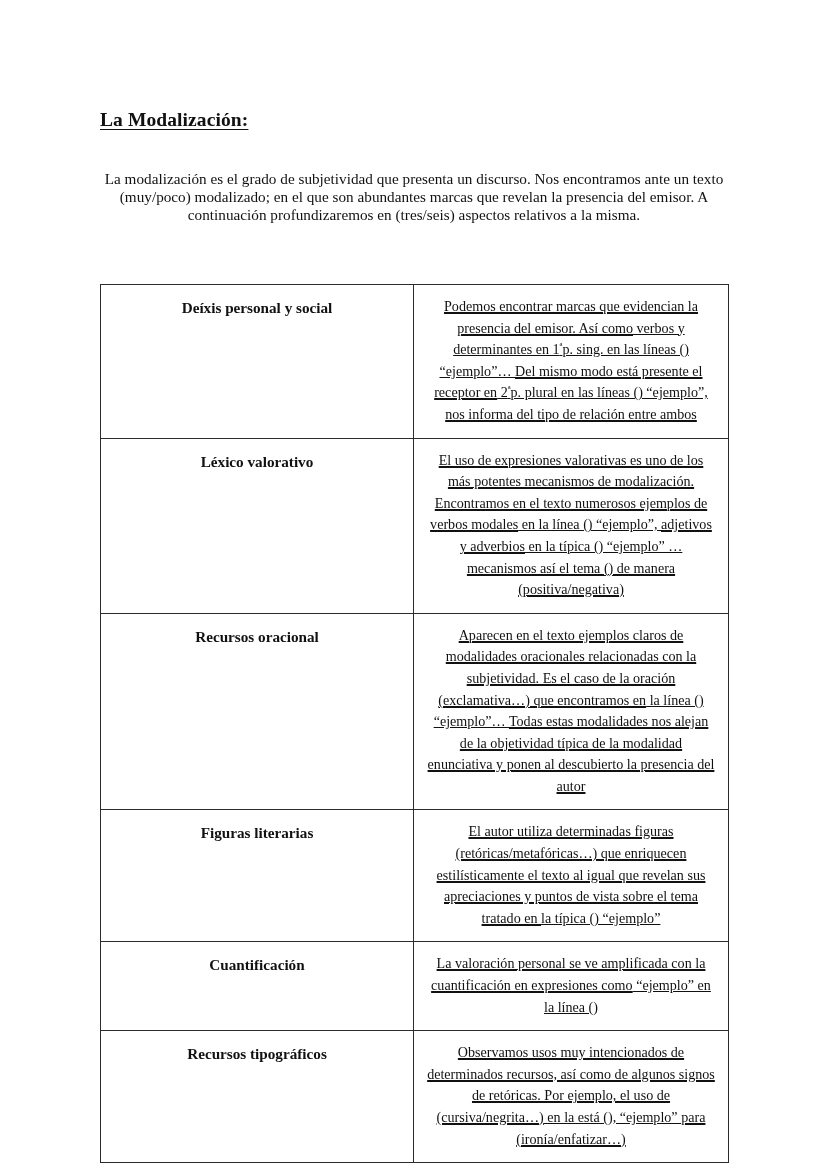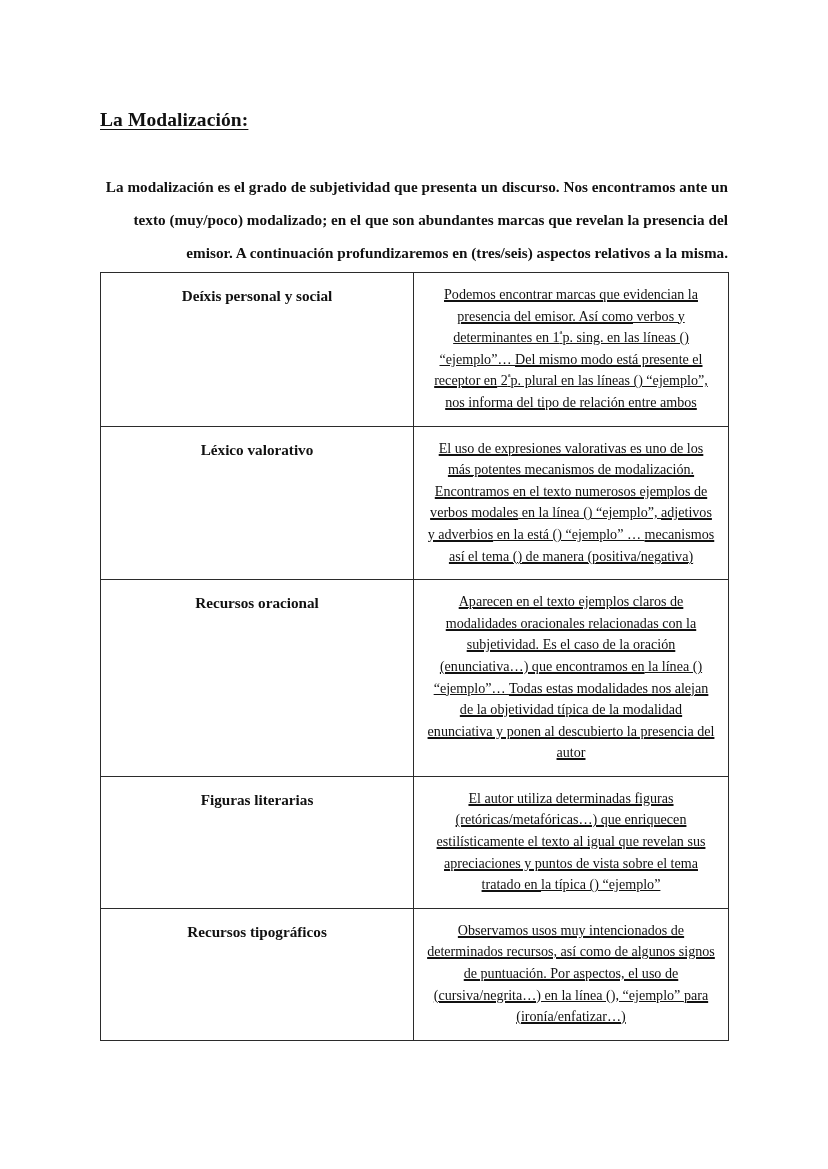--- a/index.html
+++ b/index.html
@@ -34,31 +34,30 @@
     white-space: nowrap;
   }
 
   
   .intro {
     position: absolute;
     left: 100px;
     top: 155px;
     width: 628px;
     font-size: 15.2px;
-    line-height: 33px;
-    text-align: right;
+    line-height: 18px;
+    text-align: center;
     letter-spacing: 0.02px;
-    font-weight: bold;
   }
 
   
   .modal-table {
     position: absolute;
     left: 100px;
-    top: 272px;
+    top: 284px;
     width: 626px;
     border-collapse: collapse;
     table-layout: fixed;
   }
 
   .modal-table td {
     border: 1.4px solid #2b2b2b;
     vertical-align: top;
     padding: 0;
   }
@@ -126,48 +125,56 @@
         <td class="col-desc">
           <div class="desc-cell-inner"><u>Podemos encontrar marcas que evidencian la presencia del emisor. Así como</u><span> verbos y determinantes en 1<span class="ordinal">ª</span>p. sing. en las líneas () “ejemplo”… </span><u>Del mismo modo está presente el receptor en</u><span> 2<span class="ordinal">ª</span>p. plural en las líneas () “ejemplo”, </span><u>nos informa del tipo de relación entre ambos</u></div>
         </td>
       </tr>
 
       <tr class="row-h-2">
         <td class="col-label">
           <div class="label-cell-inner">Léxico valorativo</div>
         </td>
         <td class="col-desc">
-          <div class="desc-cell-inner"><u>El uso de expresiones valorativas es uno de los más potentes mecanismos de modalización. Encontramos en el texto numerosos ejemplos de verbos modales</u><span> en la línea () “ejemplo”, </span><u>adjetivos y adverbios</u><span> en la está () “ejemplo” … </span><u>mecanismos así el tema () de manera (positiva/negativa)</u></div>
+          <div class="desc-cell-inner"><u>El uso de expresiones valorativas es uno de los más potentes mecanismos de modalización. Encontramos en el texto numerosos ejemplos de verbos modales</u><span> en la línea () “ejemplo”, </span><u>adjetivos y adverbios</u><span> en la típica () “ejemplo” … </span><u>mecanismos así el tema () de manera (positiva/negativa)</u></div>
         </td>
       </tr>
 
       <tr class="row-h-3">
         <td class="col-label">
           <div class="label-cell-inner">Recursos oracional</div>
         </td>
         <td class="col-desc">
-          <div class="desc-cell-inner"><u>Aparecen en el texto ejemplos claros de modalidades oracionales relacionadas con la subjetividad. Es el caso de la oración (enunciativa…) que encontramos en</u><span> la línea () “ejemplo”… </span><u>Todas estas modalidades nos alejan de la objetividad típica de la modalidad enunciativa  y ponen al descubierto la presencia del autor</u></div>
+          <div class="desc-cell-inner"><u>Aparecen en el texto ejemplos claros de modalidades oracionales relacionadas con la subjetividad. Es el caso de la oración (exclamativa…) que encontramos en</u><span> la línea () “ejemplo”… </span><u>Todas estas modalidades nos alejan de la objetividad típica de la modalidad enunciativa  y ponen al descubierto la presencia del autor</u></div>
         </td>
       </tr>
 
       <tr class="row-h-4">
         <td class="col-label">
           <div class="label-cell-inner">Figuras literarias</div>
         </td>
         <td class="col-desc">
           <div class="desc-cell-inner"><u>El autor utiliza determinadas figuras (retóricas/metafóricas…) que enriquecen estilísticamente el texto al igual que revelan sus apreciaciones y puntos de vista sobre el tema tratado en </u><span>la típica () “ejemplo”</span></div>
         </td>
       </tr>
 
+      <tr class="row-h-5">
+        <td class="col-label">
+          <div class="label-cell-inner">Cuantificación</div>
+        </td>
+        <td class="col-desc">
+          <div class="desc-cell-inner"><u>La valoración personal se ve amplificada con la cuantificación en expresiones como</u><span> “ejemplo” en la línea ()</span></div>
+        </td>
+      </tr>
 
       <tr class="row-h-6">
         <td class="col-label">
           <div class="label-cell-inner">Recursos tipográficos</div>
         </td>
         <td class="col-desc">
-          <div class="desc-cell-inner"><u>Observamos usos muy intencionados de determinados recursos, así como de algunos signos de puntuación. Por aspectos, el uso de (cursiva/negrita…)</u><span> en la línea (), “ejemplo” </span><u>para (ironía/enfatizar…)</u></div>
+          <div class="desc-cell-inner"><u>Observamos usos muy intencionados de determinados recursos, así como de algunos signos de retóricas. Por ejemplo, el uso de (cursiva/negrita…)</u><span> en la está (), “ejemplo” </span><u>para (ironía/enfatizar…)</u></div>
         </td>
       </tr>
 
     </tbody>
   </table>
 
 </div>
 
 </body></html>

